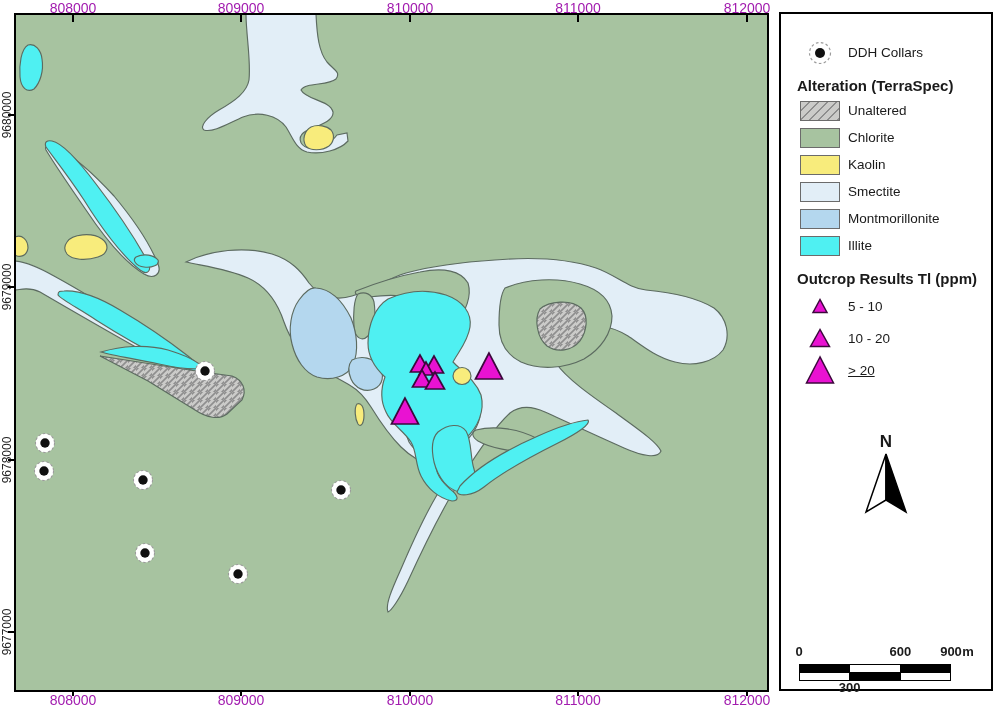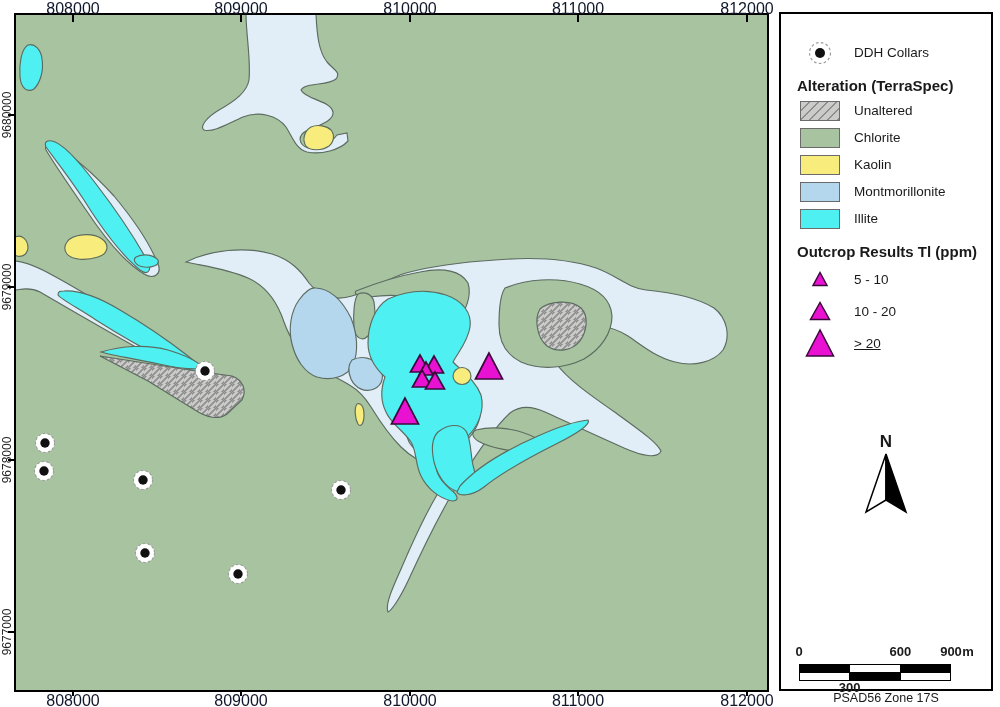--- a/index.html
+++ b/index.html
@@ -3,30 +3,30 @@
 <meta charset="utf-8">
 <style>
   html,body{margin:0;padding:0;background:#fff;}
   #page{position:relative;width:1000px;height:707px;background:#ffffff;overflow:hidden;
         font-family:"Liberation Sans", sans-serif;color:#1a1a1a;}
   
   #map-frame{position:absolute;left:14px;top:13px;width:755px;height:679px;
              box-sizing:border-box;border:2px solid #000;background:#a7c3a0;}
   #map-svg{position:absolute;left:0;top:0;}
   
-  .xlab{position:absolute;transform:translateX(-50%);font-size:16px;color:#0f172a;white-space:nowrap;}
+  .xlab{position:absolute;transform:translateX(-50%);font-size:14px;color:#a21caf;white-space:nowrap;}
   .ylab{position:absolute;transform:translate(-50%,-50%) rotate(-90deg);font-size:12px;color:#222;white-space:nowrap;}
   .tick{position:absolute;background:#000;}
   
   #legend{position:absolute;left:779px;top:12px;width:214px;height:679px;box-sizing:border-box;
           background:#fff;border:2px solid #000;}
   #legend-inner{position:relative;width:100%;height:100%;}
   .leg-row{display:flex;align-items:center;margin:6px 0 6px 19px;height:21px;}
   .leg-sym{width:40px;display:flex;justify-content:center;align-items:center;}
-  .leg-label{margin-left:14px;font-size:13.5px;}
+  .leg-label{margin-left:8px;font-size:13.5px;}
   .leg-title{font-weight:bold;font-size:15px;margin:14px 0 6px 16px;}
   .sw{width:40px;height:20px;border:1px solid #6b6b6b;box-sizing:border-box;}
   #ddh-row{margin-top:28px;}
   #bottom-group{position:absolute;left:0;bottom:0;width:100%;height:200px;}
   #north{position:absolute;left:50%;top:-85px;transform:translateX(-50%);text-align:center;}
   #north-n{font-weight:bold;font-size:17px;}
   #scalebar-wrap{position:absolute;left:18px;bottom:36px;width:152px;}
   #scalebar-labels{position:relative;height:16px;font-weight:bold;font-size:13px;margin-bottom:4px;}
   .sb-lab{position:absolute;transform:translateX(-50%);}
   #sb-unit{position:absolute;left:100%;margin-left:17px;transform:translateX(-50%);font-weight:bold;font-size:13px;}
@@ -173,20 +173,26 @@
             <span class="leg-label">Chlorite</span>
           </div>
           <div class="leg-row">
             <span class="leg-sym">
               <span class="sw" style="background: rgb(248, 236, 124);"></span>
             </span>
             <span class="leg-label">Kaolin</span>
           </div>
           <div class="leg-row">
             <span class="leg-sym">
+              <span class="sw" style="background: rgb(226, 238, 247);"></span>
+            </span>
+            <span class="leg-label">Smectite</span>
+          </div>
+          <div class="leg-row">
+            <span class="leg-sym">
               <span class="sw" style="background: rgb(180, 215, 238);"></span>
             </span>
             <span class="leg-label">Montmorillonite</span>
           </div>
           <div class="leg-row">
             <span class="leg-sym">
               <span class="sw" style="background: rgb(79, 240, 242);"></span>
             </span>
             <span class="leg-label">Illite</span>
           </div>
@@ -242,18 +248,17 @@
                 <div class="sb-cell" style="background: rgb(255, 255, 255);"></div>
                 <div class="sb-cell" style="background: rgb(0, 0, 0);"></div>
               </div>
               <div class="sb-row">
                 <div class="sb-cell" style="background: rgb(255, 255, 255);"></div>
                 <div class="sb-cell" style="background: rgb(0, 0, 0);"></div>
                 <div class="sb-cell" style="background: rgb(255, 255, 255);"></div>
               </div>
             </div>
         </div>
-        <div id="datum">PSAD56 Zone 17S</div>
       </div>
 
     </div>
   </div>
 </div>
 
 </body></html>

